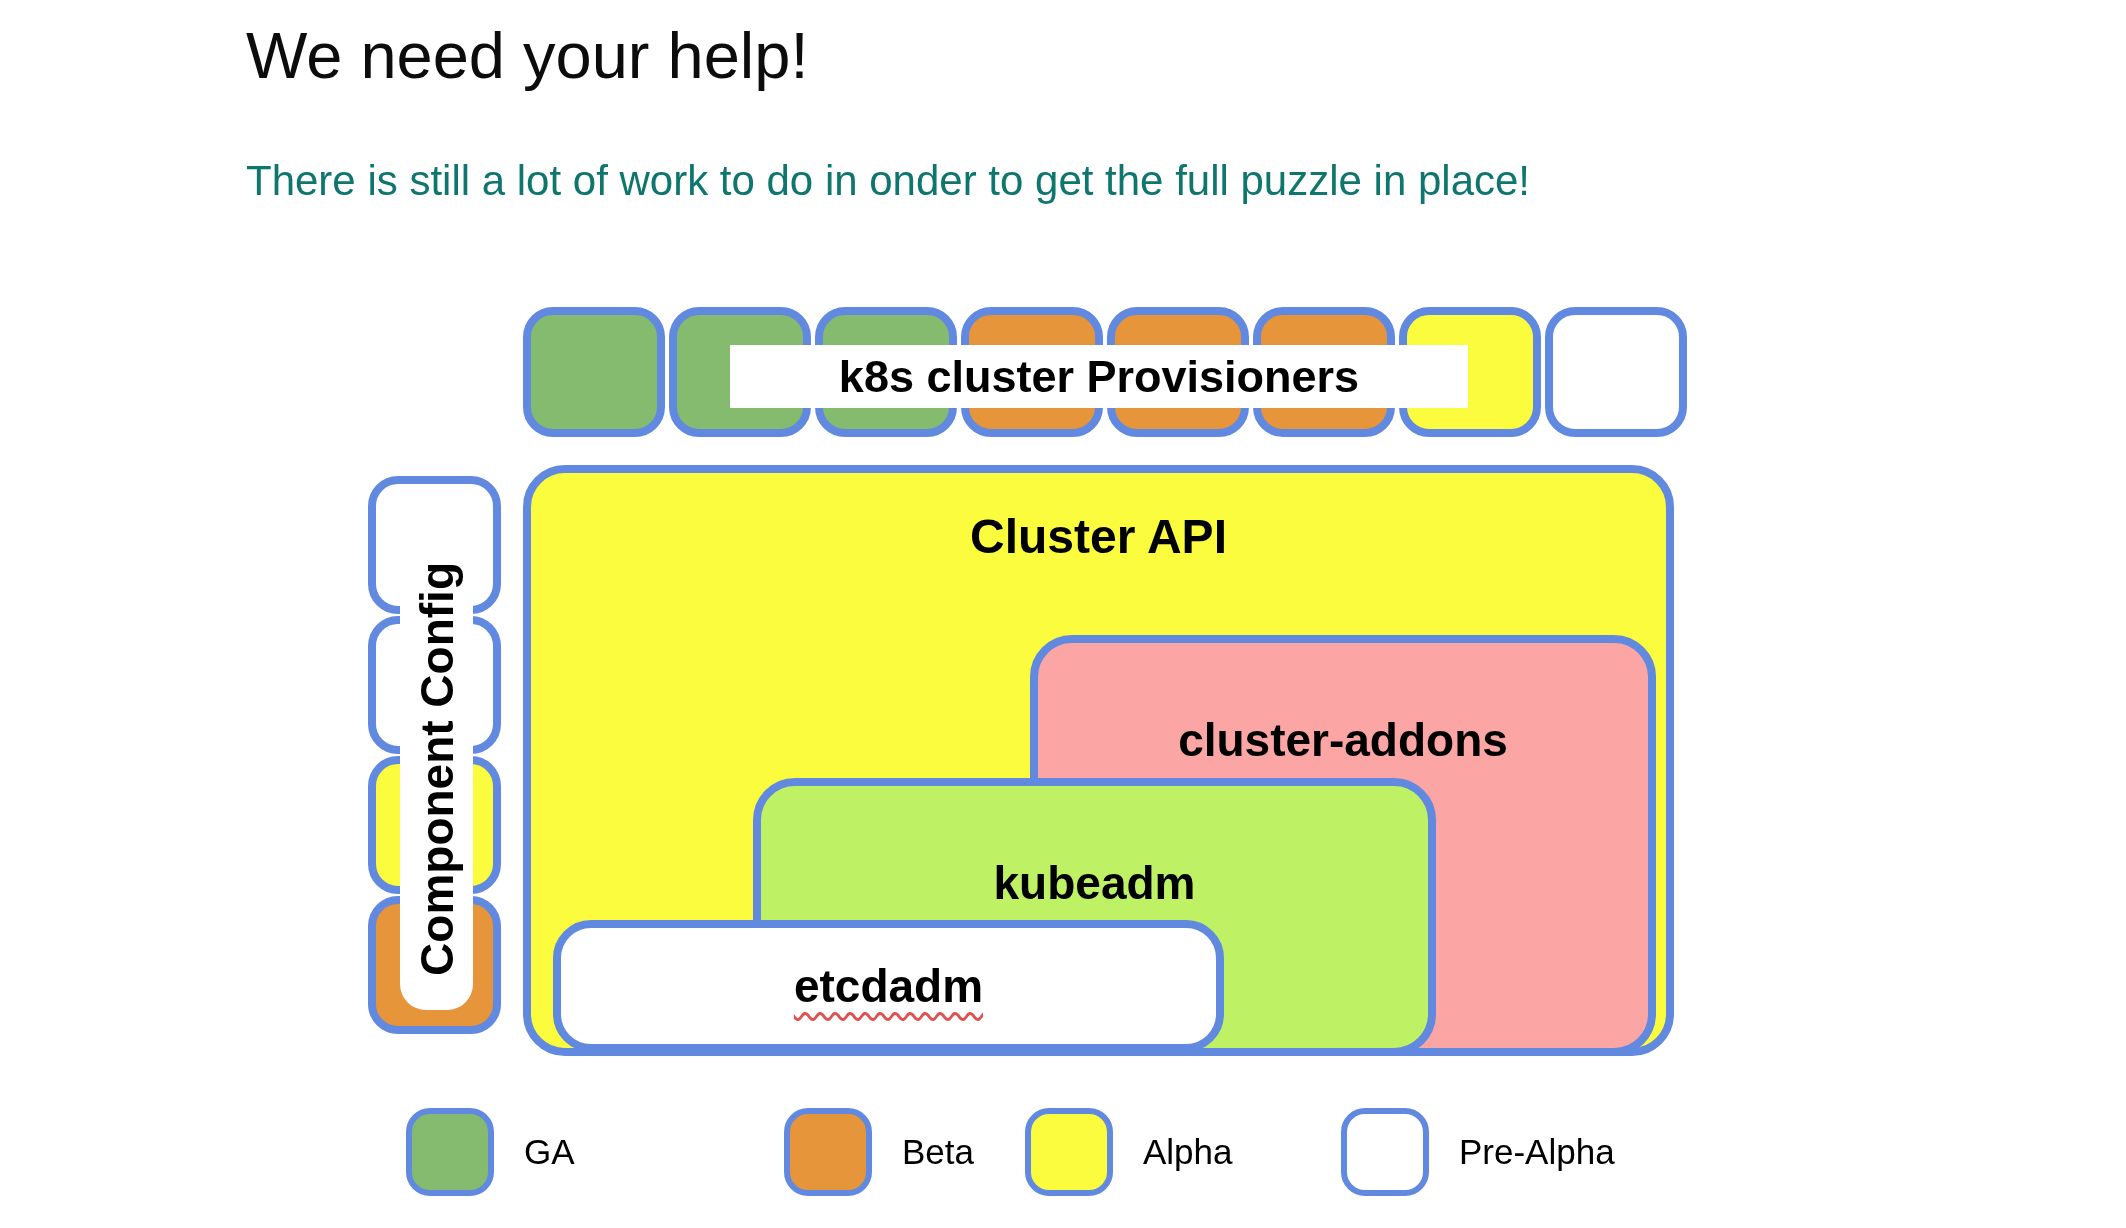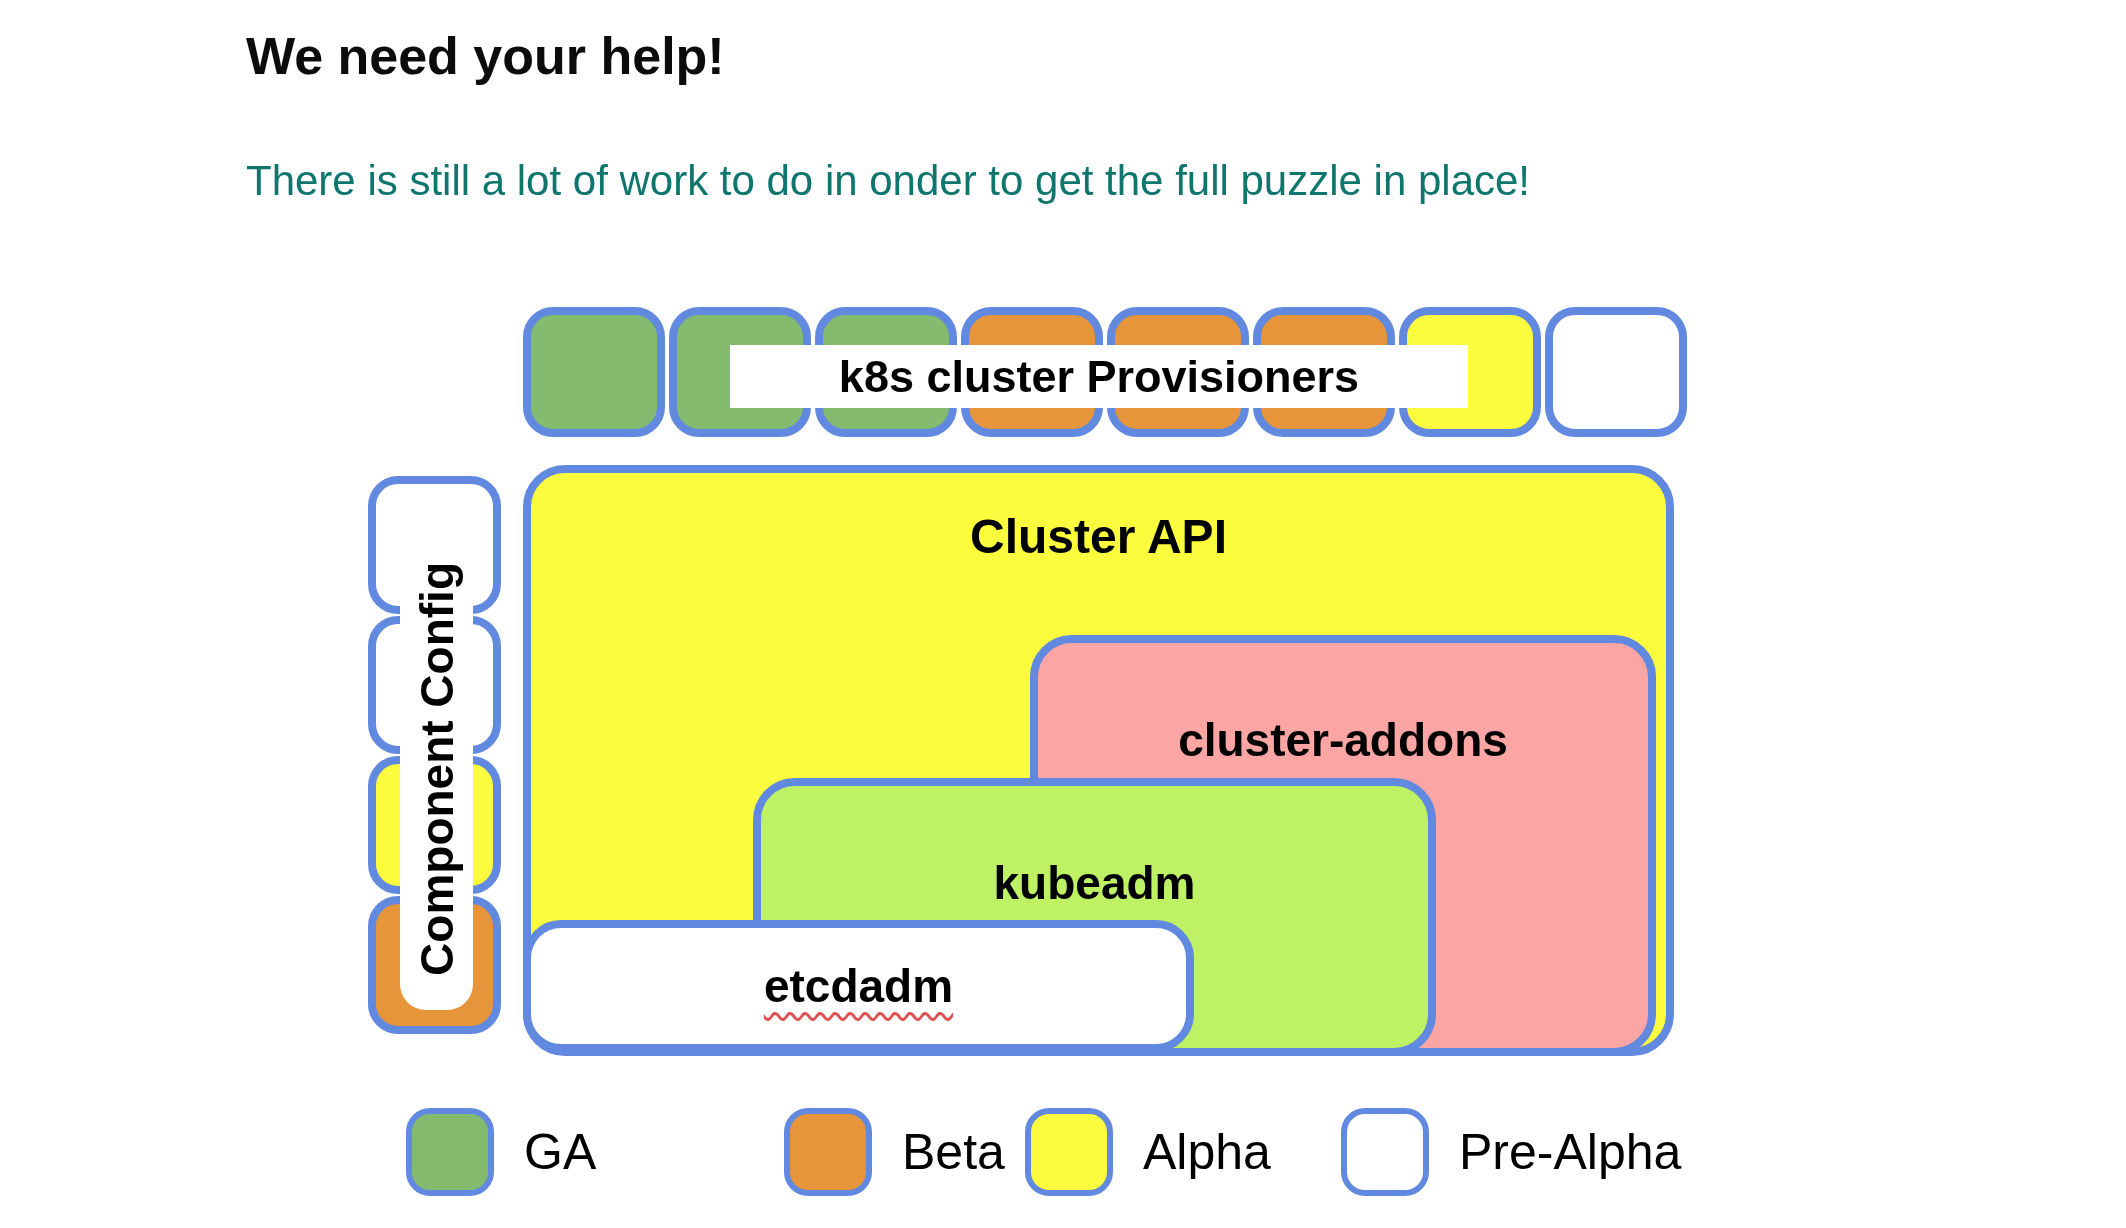--- a/index.html
+++ b/index.html
@@ -5,21 +5,21 @@
   :root{
     --blue:#6289e0;
     --squiggle:#e05252;
   }
   html,body{margin:0;padding:0;background:#ffffff;}
   body{
     width:2126px;height:1228px;position:relative;overflow:hidden;
     font-family:"Liberation Sans","DejaVu Sans",sans-serif;color:#000;
   }
   .abs{position:absolute;}
-  #title{left:246px;top:8px;font-size:52px;font-weight:700;line-height:96px;color:#0c0c0c;white-space:nowrap;}
+  #title{left:246px;top:8px;font-size:65px;font-weight:400;line-height:96px;color:#0c0c0c;white-space:nowrap;}
   #subtitle{left:246px;top:152px;font-size:42px;font-weight:400;line-height:58px;color:#0f766e;white-space:nowrap;}
 
   
   .piece{box-sizing:border-box;border:8px solid var(--blue);border-radius:30px;background:#fff;flex:0 0 auto;}
   #provisioners-row{left:523px;top:307px;display:flex;gap:4px;z-index:1;}
   #provisioners-row .piece{width:142px;height:130px;}
   #component-config-col{left:368px;top:476px;display:flex;flex-direction:column;gap:2px;z-index:1;}
   #component-config-col .piece{width:133px;height:138px;}
 
   
@@ -40,21 +40,21 @@
   #box-cluster-api .boxlabel{top:36px;font-size:48px;}
   #box-cluster-addons .boxlabel{top:70px;}
   #box-kubeadm .boxlabel{top:70px;}
   #box-etcdadm .boxlabel{position:static;}
   .squiggle{text-decoration-line:underline;text-decoration-style:wavy;text-decoration-color:var(--squiggle);
     text-decoration-thickness:3px;text-underline-offset:10px;}
 
   
   .legend-item{top:1108px;display:flex;align-items:center;gap:30px;}
   .legend-swatch{box-sizing:border-box;width:88px;height:88px;border:6px solid var(--blue);border-radius:24px;flex:0 0 auto;}
-  .legend-label{font-size:50px;font-weight:400;line-height:88px;white-space:nowrap;}
+  .legend-label{font-size:35px;font-weight:400;line-height:88px;white-space:nowrap;}
 </style>
 </head>
 <body>
 
 <div class="abs" id="title">We need your help!</div>
 <div class="abs" id="subtitle">There is still a lot of work to do in onder to get the full puzzle in place!</div>
 
 <div class="abs" id="provisioners-row">
     <div class="piece" style="background: rgb(133, 187, 111);"></div>
     <div class="piece" style="background: rgb(133, 187, 111);"></div>
@@ -79,21 +79,21 @@
 
 <div class="abs bigbox" id="box-cluster-api" style="background: rgb(252, 252, 62);">
   <div class="boxlabel">Cluster API</div>
 </div>
 <div class="abs bigbox" id="box-cluster-addons" style="background: #fca5a5;">
   <div class="boxlabel">cluster-addons</div>
 </div>
 <div class="abs bigbox" id="box-kubeadm" style="background: #bef264;">
   <div class="boxlabel">kubeadm</div>
 </div>
-<div class="abs bigbox" id="box-etcdadm" style="background: rgb(255, 255, 255);">
+<div class="abs bigbox" id="box-etcdadm" style="background: rgb(255, 255, 255); margin-left: 30px;">
   <div class="boxlabel squiggle" id="etcdadm-label">etcdadm</div>
 </div>
 
 <div id="legend">
     <div class="abs legend-item" style="left: 406px;">
       <div class="legend-swatch" style="background: rgb(133, 187, 111);"></div>
       <div class="legend-label">GA</div>
     </div>
     <div class="abs legend-item" style="left: 784px;">
       <div class="legend-swatch" style="background: rgb(230, 149, 59);"></div>

